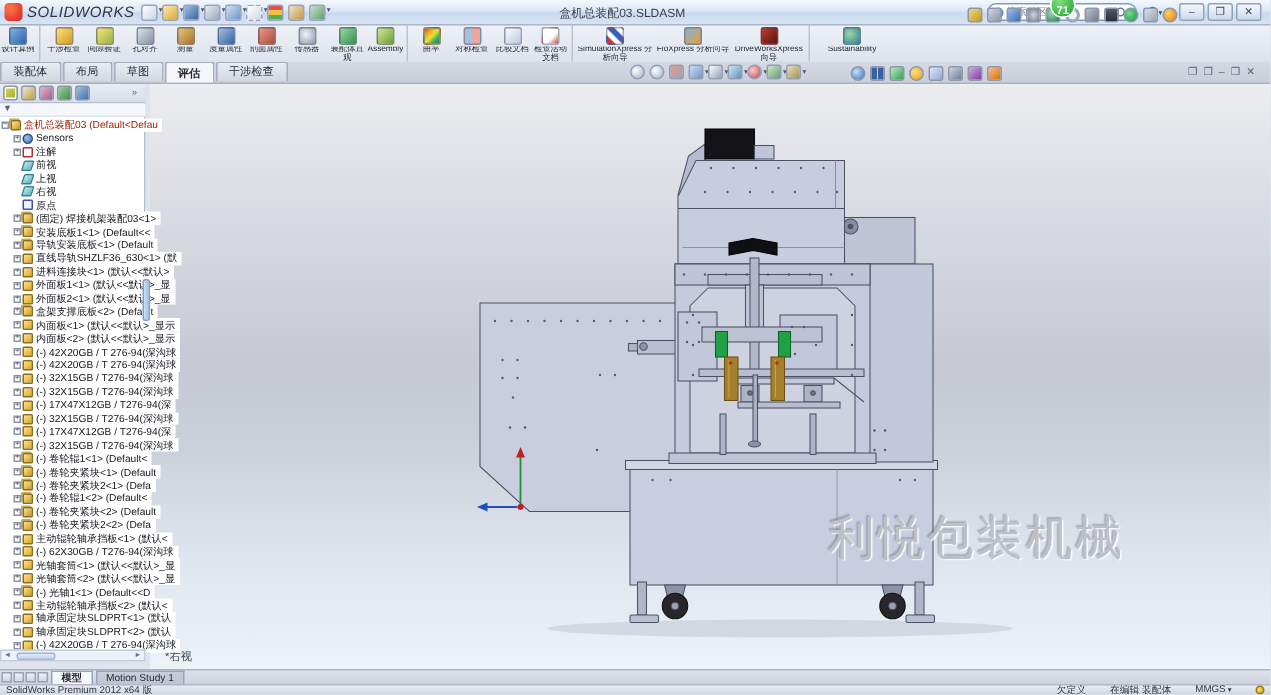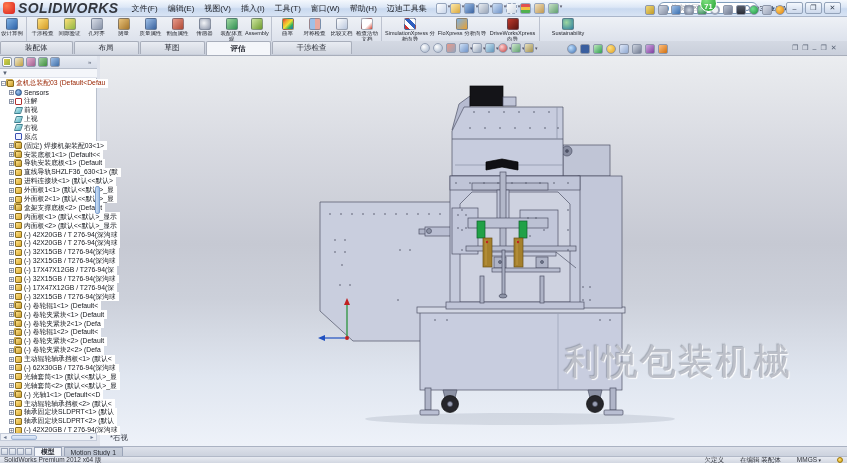--- a/index.html
+++ b/index.html
@@ -6,21 +6,21 @@
   *{margin:0;padding:0;box-sizing:border-box;}
   html,body{width:847px;height:463px;overflow:hidden;}
   body{font-family:"Liberation Sans","DejaVu Sans",sans-serif;position:relative;background:#dfe3ec;font-size:8px;color:#222;}
 
   
   .titlebar{position:absolute;left:0;top:0;width:847px;height:17px;
     background:linear-gradient(180deg,#f4f8fd 0%,#dce7f6 45%,#c9d9ef 55%,#d8e4f4 100%);
     border-bottom:1px solid #aab6ca;display:flex;align-items:center;z-index:30;}
   .swlogo{display:flex;align-items:center;margin-left:3px;}
   .swlogo-mark{width:12px;height:12px;border-radius:3px;background:radial-gradient(circle at 30% 30%,#ff7a4d,#d81f1f);margin-right:3px;}
-  .swlogo-text{font-weight:bold;font-size:14px;color:#33363d;letter-spacing:.4px;font-style:italic;}
+  .swlogo-text{font-weight:normal;font-size:10px;color:#33363d;letter-spacing:.4px;font-style:italic;}
   .menus{display:flex;margin-left:8px;}
   .menu-item{padding:2px 5px;font-size:8px;color:#1c1e24;cursor:default;}
   .qa-icons{display:flex;align-items:center;margin-left:4px;gap:3px;}
   .qa{width:11px;height:11px;border-radius:2px;border:1px solid #97a6bd;}
   .qa::after{content:"▾";font-size:5px;color:#556;position:relative;left:11px;top:-3px;}
   .qa.nod::after{content:"";}
   .qa-new{background:linear-gradient(135deg,#ffffff,#c9d6ea);}
   .qa-open{background:linear-gradient(135deg,#ffe9a8,#d8a83f);}
   .qa-save{background:linear-gradient(135deg,#9fc0e8,#3a62a0);}
   .qa-print{background:linear-gradient(135deg,#e8ecf2,#9aa6b8);}
@@ -89,40 +89,40 @@
   .mi-binoculars{background:linear-gradient(90deg,#3a5f9f 45%,#cfd6e2 45% 55%,#3a5f9f 55%);}
   .mi-doc-green{background:linear-gradient(135deg,#bfe8bf,#2f9f4f);}
   .mi-face{background:radial-gradient(circle at 35% 35%,#ffe080,#e0a020);border-radius:50%;}
   .mi-image{background:linear-gradient(135deg,#dfe8f8,#8fa8d0);}
   .mi-export{background:linear-gradient(135deg,#cfd6e2,#707a90);}
   .mi-share{background:linear-gradient(135deg,#d0a8e0,#7f3f9f);}
   .mi-orange{background:linear-gradient(135deg,#ffc080,#d07010);}
 
   
   .tabband{position:absolute;left:0;top:41px;width:847px;height:15px;background:linear-gradient(180deg,#d4d9e3,#c9cfdb);border-bottom:1px solid #a8aebb;z-index:28;display:flex;align-items:flex-start;}
-  .cmtab{height:13px;padding:1px 24px;font-size:7.5px;color:#2a2d36;background:linear-gradient(180deg,#e9ecf2,#d2d7e1);border:1px solid #a8aebb;border-bottom:none;border-radius:2px 2px 0 0;margin-right:1px;display:flex;align-items:center;}
+  .cmtab{height:13px;padding:1px 8px;font-size:7.5px;color:#2a2d36;background:linear-gradient(180deg,#e9ecf2,#d2d7e1);border:1px solid #a8aebb;border-bottom:none;border-radius:2px 2px 0 0;margin-right:1px;display:flex;align-items:center;}
   .cmtab.active{background:#f4f6fa;font-weight:bold;height:14px;}
   .headsup{left:420px;top:43px;}
   .hu{width:10px;height:10px;border:1px solid #95a0b4;border-radius:2px;background:linear-gradient(135deg,#eef2f8,#c2cbda);position:relative;}
   .hu.drop::after{content:"▾";font-size:5px;color:#556;position:absolute;left:10px;top:1px;}
   .hu-zoomfit,.hu-zoomarea{border-radius:50%;background:radial-gradient(circle at 35% 35%,#fff,#9fb0c8);}
   .hu-section{background:linear-gradient(135deg,#e89a8a,#9aa4b8);}
   .hu-orient{background:linear-gradient(135deg,#cfe0f5,#6f93c8);}
   .hu-style{background:linear-gradient(135deg,#fff,#8fa0b8);}
   .hu-hide{background:linear-gradient(135deg,#cfe8f5,#5f93b8);}
   .hu-appear{background:radial-gradient(circle at 35% 35%,#ffd0d0,#c04040);border-radius:50%;}
   .hu-scene{background:linear-gradient(135deg,#d0e8d0,#5f9f6f);}
   .hu-setting{background:linear-gradient(135deg,#e8e0c0,#a09050);}
   .docbtns{left:792px;top:44px;gap:4px;}
   .docbtn{font-size:7px;color:#5a6476;}
 
   
   .viewport{position:absolute;left:100px;top:56px;width:747px;height:391px;
     background:linear-gradient(180deg,#ebedf0 0%,#d9dbe2 22%,#c6c9d3 48%,#ccd0da 62%,#e0e6f0 82%,#eef2f9 100%);z-index:1;}
-  .watermark1{position:absolute;left:464px;top:282px;font-family:Liberation Serif, serif;font-size:36px;letter-spacing:2px;color:#bdc0c9;text-shadow:1px 1px 1px rgba(255,255,255,.95),-1px -1px 1px rgba(105,110,122,.45);z-index:3;white-space:nowrap;}
+  .watermark1{position:absolute;left:452px;top:282px;font-family:Liberation Serif, serif;font-size:31px;letter-spacing:2px;color:#bdc0c9;text-shadow:1px 1px 1px rgba(255,255,255,.95),-1px -1px 1px rgba(105,110,122,.45);z-index:3;white-space:nowrap;}
   .watermark2{position:absolute;left:468px;top:322px;font-family:"Liberation Serif","DejaVu Serif",serif;font-size:28px;color:#bdc0c9;text-shadow:1px 1px 1px rgba(255,255,255,.95),-1px -1px 1px rgba(105,110,122,.45);z-index:3;white-space:nowrap;}
   .viewlabel{position:absolute;left:10px;top:377px;font-size:7.5px;color:#3a3e48;z-index:4;}
   svg.machine{position:absolute;left:0;top:0;z-index:2;}
 
   
   .tree-wrap{position:absolute;left:0;top:56px;width:152px;height:390px;z-index:10;pointer-events:none;}
   .tree-wrap *{pointer-events:auto;}
   .tree-base{position:absolute;left:0;top:0;width:97px;height:377px;background:#fff;border-right:1px solid #b8bfcc;}
   .panel-tabs{position:absolute;left:0;top:0;width:97px;height:13px;background:linear-gradient(180deg,#e9edf4,#d6dce8);border-bottom:1px solid #b8bfcc;display:flex;align-items:center;gap:2px;padding-left:2px;}
   .ptab{width:10px;height:10px;border-radius:2px;border:1px solid #8e98ab;}
@@ -326,31 +326,20 @@
   </svg>
   <div class="watermark1">利悦包装机械</div>
   <div class="viewlabel">*右视</div>
 </div>
 
 <div class="titlebar">
   <div class="swlogo">
     <div class="swlogo-mark"></div>
     <div class="swlogo-text">SOLIDWORKS</div>
   </div>
-  <div class="menus">
-
-  <span class="menu-item">文件(F)</span>
-      <span class="menu-item">编辑(E)</span>
-      <span class="menu-item">视图(V)</span>
-      <span class="menu-item">插入(I)</span>
-      <span class="menu-item">工具(T)</span>
-      <span class="menu-item">窗口(W)</span>
-      <span class="menu-item">帮助(H)</span>
-      <span class="menu-item">迈迪工具集</span>
-    </div>
   <div class="qa-icons">
 
   <span class="qa qa-new"></span>
       <span class="qa qa-open"></span>
       <span class="qa qa-save"></span>
       <span class="qa qa-print"></span>
       <span class="qa qa-undo"></span>
       <span class="qa qa-select"></span>
       <span class="qa qa-rebuild nod"></span>
       <span class="qa qa-options nod"></span>

